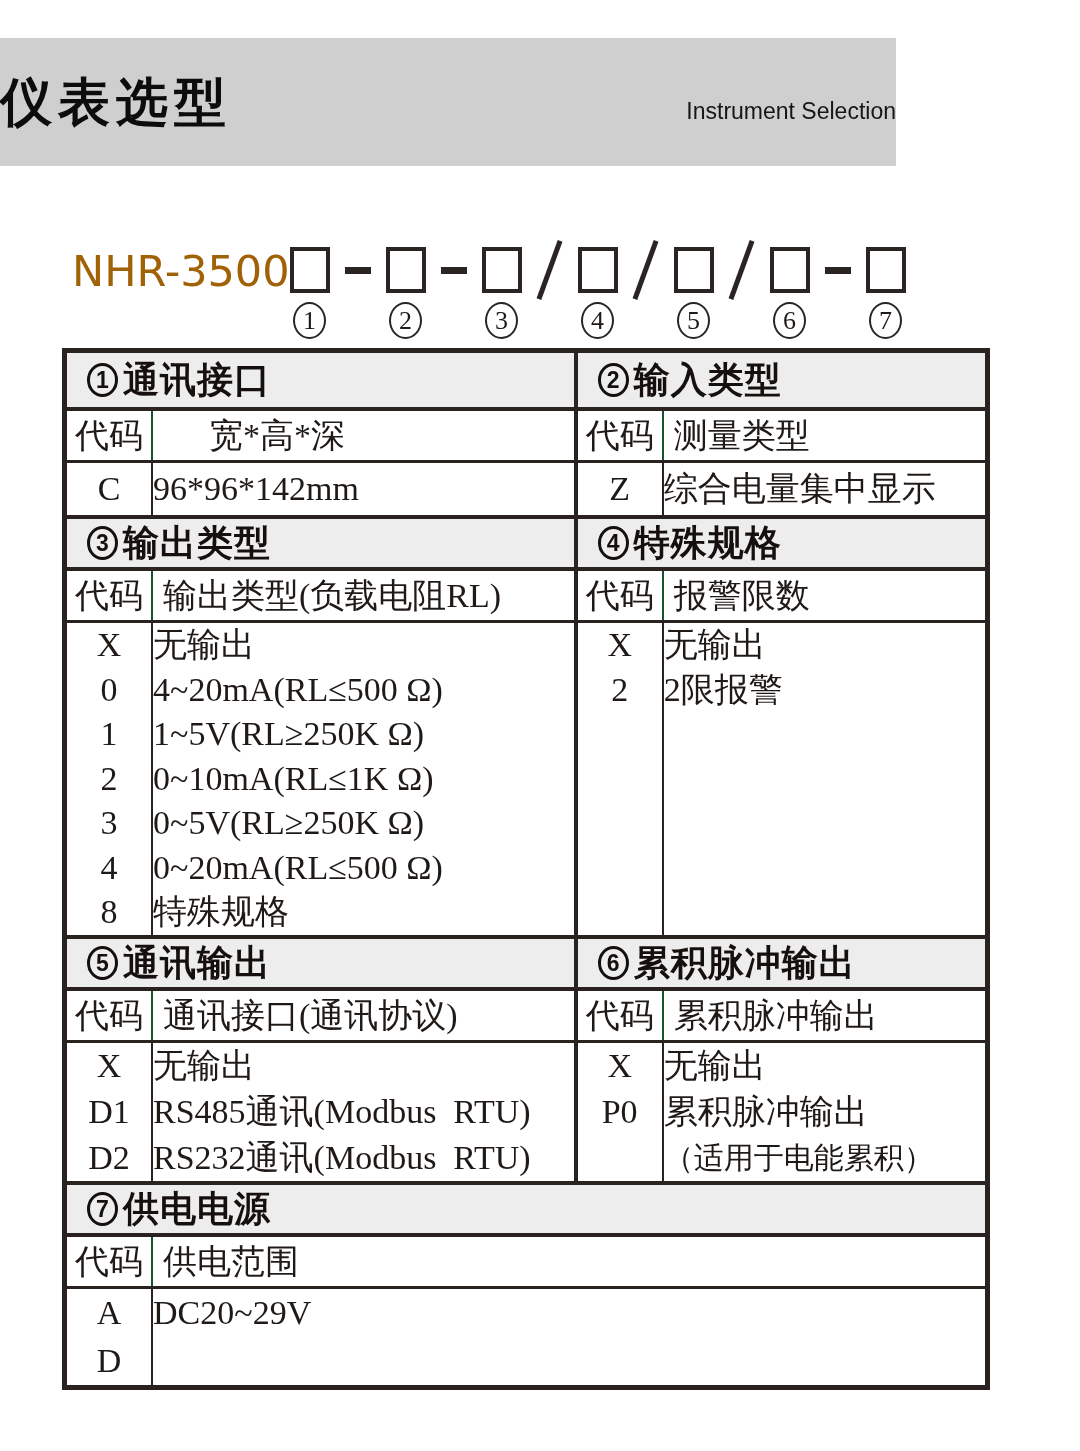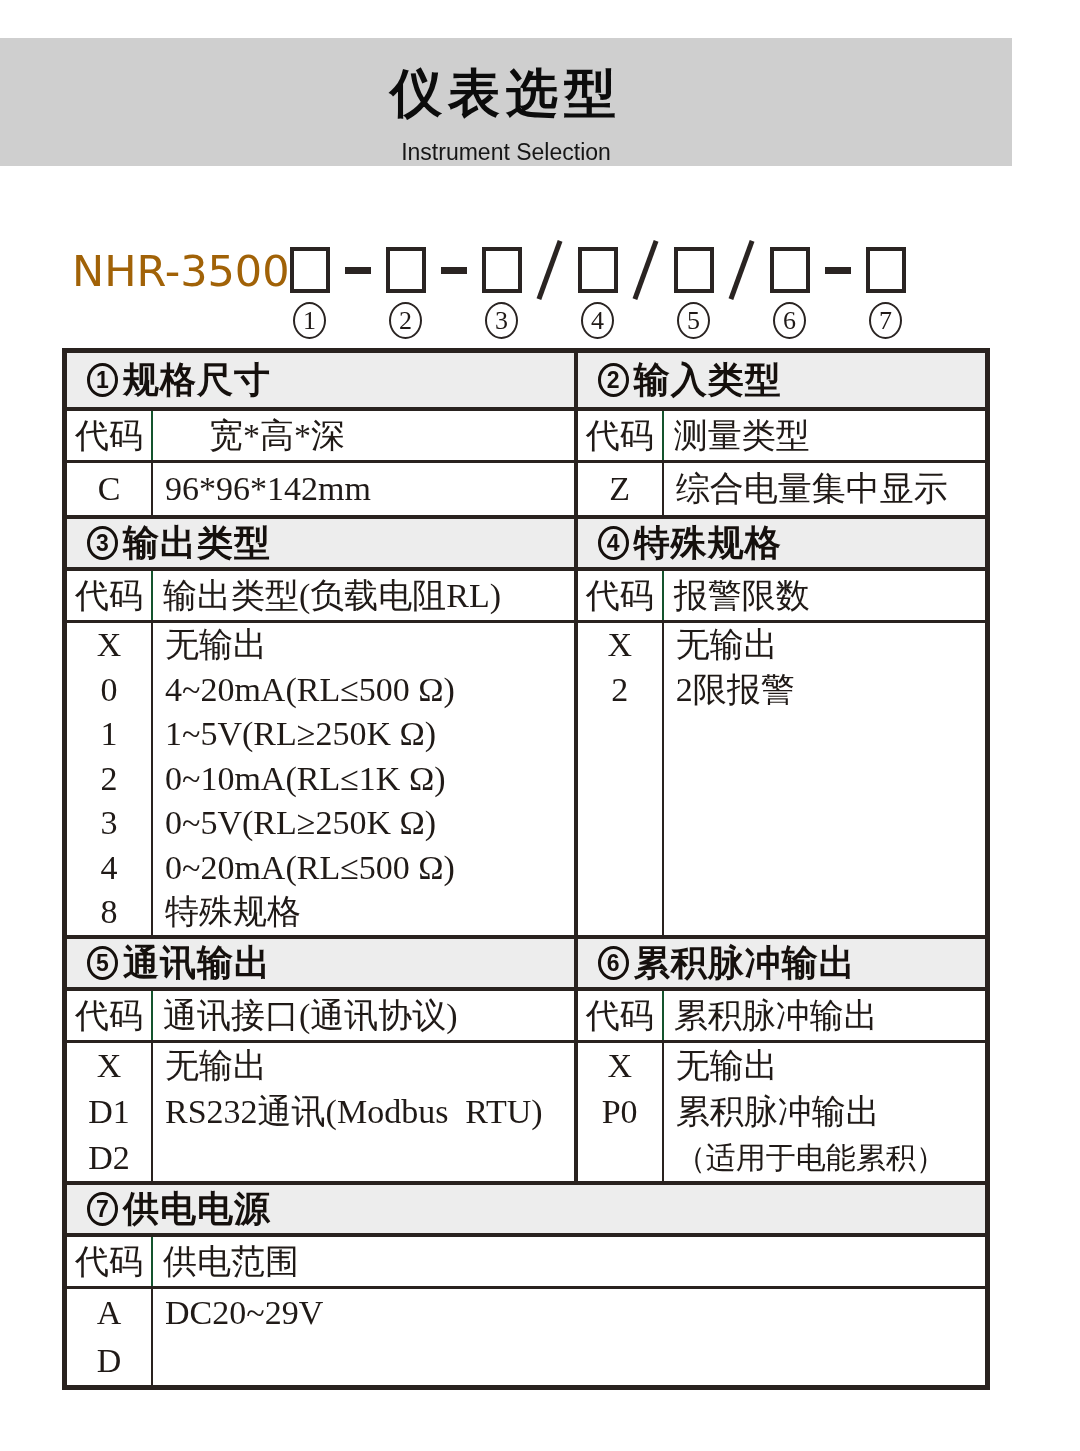--- a/index.html
+++ b/index.html
@@ -9,23 +9,23 @@
     width:1080px; height:1451px;
     background:#ffffff;
     font-family:"Liberation Serif","DejaVu Serif",serif;
     color:#201a17;
     overflow:hidden;
   }
 
   
   .banner {
     position:absolute; left:0; top:38px;
-    width:1012px; height:128px;
+    width:896px; height:128px;
     background:#cfcfcf;
-    display:flex; flex-direction:column; align-items:center; justify-content:flex-end;
+    display:flex; flex-direction:row; align-items:center; justify-content:space-between;
   }
   .banner-title {
     font-family:"Liberation Sans","DejaVu Sans",sans-serif;
     font-weight:700; font-size:52px; letter-spacing:6px;
     color:#0c0c0c; line-height:1.05;
   }
   .banner-sub {
     font-family:"Liberation Sans","DejaVu Sans",sans-serif;
     font-weight:400; font-size:23px; color:#161616; margin-top:18px;
   }
@@ -95,21 +95,21 @@
     display:flex; align-items:center; justify-content:center;
   }
   .sub .desc-h { flex:1; display:flex; align-items:center; padding-left:10px; white-space:pre;border-radius:7px; }
   .sub .desc-h.indent { padding-left:56px; }
 
   .data { display:flex; }
   .col-codes { width:86px; flex:0 0 86px; border-right:2px solid #29221f; }
   .col-descs { flex:1; }
   .line { display:flex; align-items:center; font-size:34px; white-space:pre; }
   .col-codes .line { justify-content:center; }
-  .col-descs .line { padding-left:12px;text-align:right; }
+  .col-descs .line { padding-left:0;text-align:right; }
 
   .p12 .data { height:52px; }  .p12 .line { height:52px; }
   .p34 .data { height:312px; } .p34 .line { height:44.5px; }
   .p56 .data { height:138px; } .p56 .line { height:46px; }
   .s7  .data { height:96px; }  .s7  .line { height:48px; }
   .line.tight { font-size:30px; }
 </style>
 </head>
 <body>
 
@@ -192,21 +192,21 @@
   </div>
 
   <div class="tbl">
 
     <div class="pair p12">
       <div class="half left">
         <div class="sec-header">
           <span class="circ-h">
               <span>1</span>
             </span>
-          <span class="sec-title">规格尺寸</span>
+          <span class="sec-title">通讯接口</span>
         </div>
         <div class="sub">
           <div class="code-h">代码</div>
           <div class="desc-h indent">宽*高*深</div>
         </div>
         <div class="data">
           <div class="col-codes">
             <div class="line">C</div>
           </div>
           <div class="col-descs">
@@ -306,20 +306,21 @@
           <div class="desc-h">通讯接口(通讯协议)</div>
         </div>
         <div class="data">
           <div class="col-codes">
             <div class="line">X</div>
             <div class="line">D1</div>
             <div class="line">D2</div>
           </div>
           <div class="col-descs">
             <div class="line">无输出</div>
+            <div class="line">RS485通讯(Modbus  RTU)</div>
             <div class="line">RS232通讯(Modbus  RTU)</div>
           </div>
         </div>
       </div>
       <div class="half right">
         <div class="sec-header">
           <span class="circ-h">
               <span>6</span>
             </span>
           <span class="sec-title">累积脉冲输出</span>

